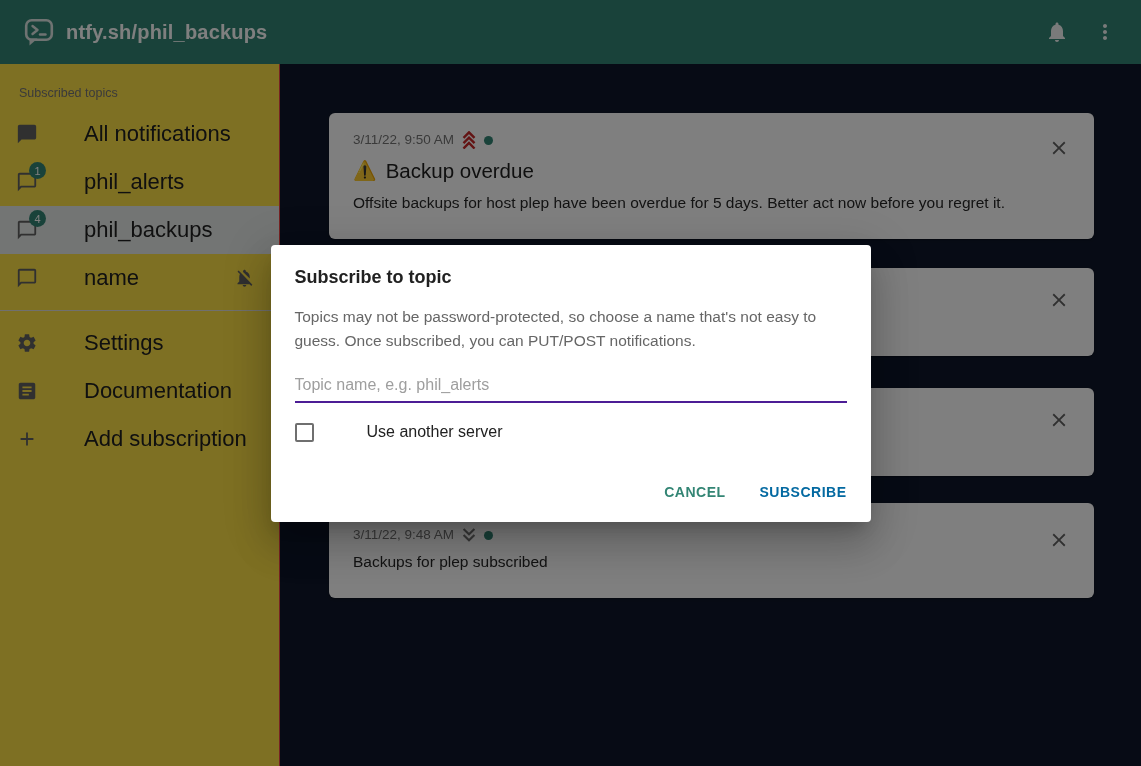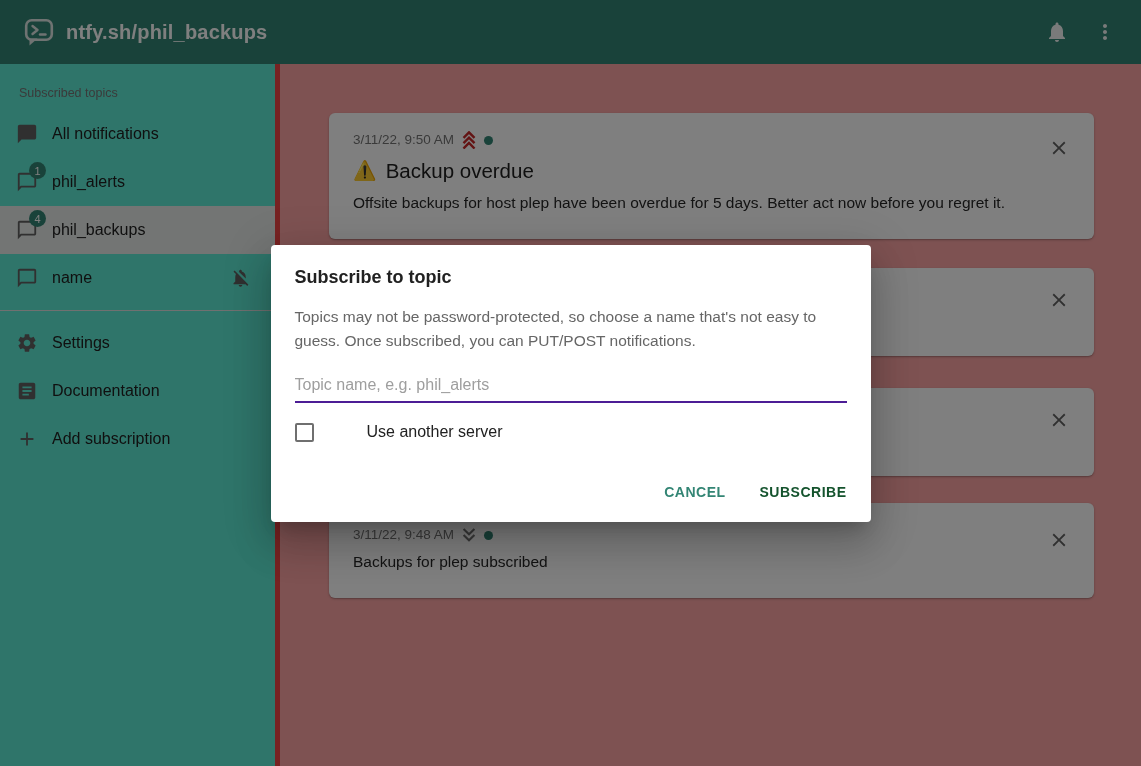--- a/index.html
+++ b/index.html
@@ -15,42 +15,42 @@
   .logo { width: 30px; height: 30px; margin-right: 12px; flex: 0 0 auto; }
   .header-title { color: #ffffff; font-size: 20px; font-weight: bold; letter-spacing: .2px; }
   .header-spacer { flex: 1; }
   .header-iconbtn { width: 24px; height: 24px; border: none; background: transparent; cursor: pointer; padding: 0; color: #f2f5f4; }
   .header-iconbtn + .header-iconbtn { margin-left: 24px; }
   .header-iconbtn svg { width: 24px; height: 24px; display: block; }
 
   
   .sidebar {
     position: absolute; top: 64px; left: 0; bottom: 0; width: 280px;
-    background: #5eead4; border-right: 5px solid #ef4444; z-index: 1;
+    background: #fde047; border-right: 1px solid #ef4444; z-index: 1;
   }
   .sidebar-section-label { color: #757575; font-size: 12.5px; padding: 22px 16px 10px 19px; }
   .nav-item {
     height: 48px; display: flex; align-items: center; padding: 0 16px; cursor: pointer;
     position: relative;
   }
   .nav-item.selected { background: #e7ebe9; }
   .nav-icon { width: 36px; flex: 0 0 auto; position: relative; color: #616161; }
   .nav-icon svg { width: 22px; height: 22px; display: block; }
-  .nav-label { color: #212121; font-size: 16px; }
+  .nav-label { color: #212121; font-size: 22px; margin-left: 32px; }
   .badge {
     position: absolute; top: -9px; left: 13px; min-width: 17px; height: 17px;
     background: #338574; color: #ffffff; border-radius: 50%;
     font-size: 11px; display: flex; align-items: center; justify-content: center;
   }
   .nav-right-icon { position: absolute; right: 24px; top: 50%; transform: translateY(-50%); color: #616161; }
   .nav-right-icon svg { width: 21px; height: 21px; display: block; }
   .divider { border: none; border-top: 1px solid #e0e0e0; margin: 8px 0; }
 
   
-  .main { position: absolute; top: 64px; left: 280px; right: 0; bottom: 0; background: #fca5a5; z-index: 1; }
+  .main { position: absolute; top: 64px; left: 280px; right: 0; bottom: 0; background: #0f172a; z-index: 1; }
   .card {
     position: relative; margin-left: 49px; width: 765px; background: #ffffff;
     border-radius: 6px; box-shadow: 0 1px 3px rgba(0,0,0,.2), 0 1px 1px rgba(0,0,0,.14);
     padding: 17px 24px 16px 24px; overflow: hidden;
   }
   .card-1 { margin-top: 49px; height: 126px; }
   .card-2 { margin-top: 29px; height: 88px; }
   .card-3 { margin-top: 32px; height: 88px; }
   .card-4 { margin-top: 27px; height: 95px; padding-top: 22px; }
   .ts-row { display: flex; align-items: center; gap: 7px; }
@@ -91,21 +91,21 @@
     width: 19px; height: 19px; border: 2px solid #6f6f6f; border-radius: 2px;
     margin-right: 10px; flex: 0 0 auto; background: #ffffff;
   }
   .checkbox-label { font-size: 16px; color: #212121; }
   .dialog-actions { position: absolute; right: 16px; bottom: 14px; display: flex; align-items: center; }
   .text-btn {
     border: none; background: transparent; font-family: "Liberation Sans", sans-serif;
     font-size: 14px; font-weight: bold; letter-spacing: .5px; padding: 8px 8px; cursor: pointer;
   }
   .btn-cancel { color: #338574; }
-  .btn-subscribe { color: #14532d; margin-left: 18px; cursor: default; }
+  .btn-subscribe { color: #0369a1; margin-left: 18px; cursor: default; }
 </style>
 </head>
 <body>
 
 <header class="header">
   <svg class="logo" viewBox="0 0 30 30">
     <rect x="2.2" y="3.2" width="25.6" height="19.6" rx="5.5" fill="none" stroke="#dfe7e4" stroke-width="2.6"></rect>
     <path d="M5.5 21.5 L5.5 28.5 L13.5 21.5 Z" fill="#dfe7e4"></path>
     <path d="M8.5 9 L13.5 13 L8.5 17" fill="none" stroke="#dfe7e4" stroke-width="2.4" stroke-linecap="round" stroke-linejoin="round"></path>
     <path d="M16 17.5 H21.5" fill="none" stroke="#dfe7e4" stroke-width="2.4" stroke-linecap="round"></path>

